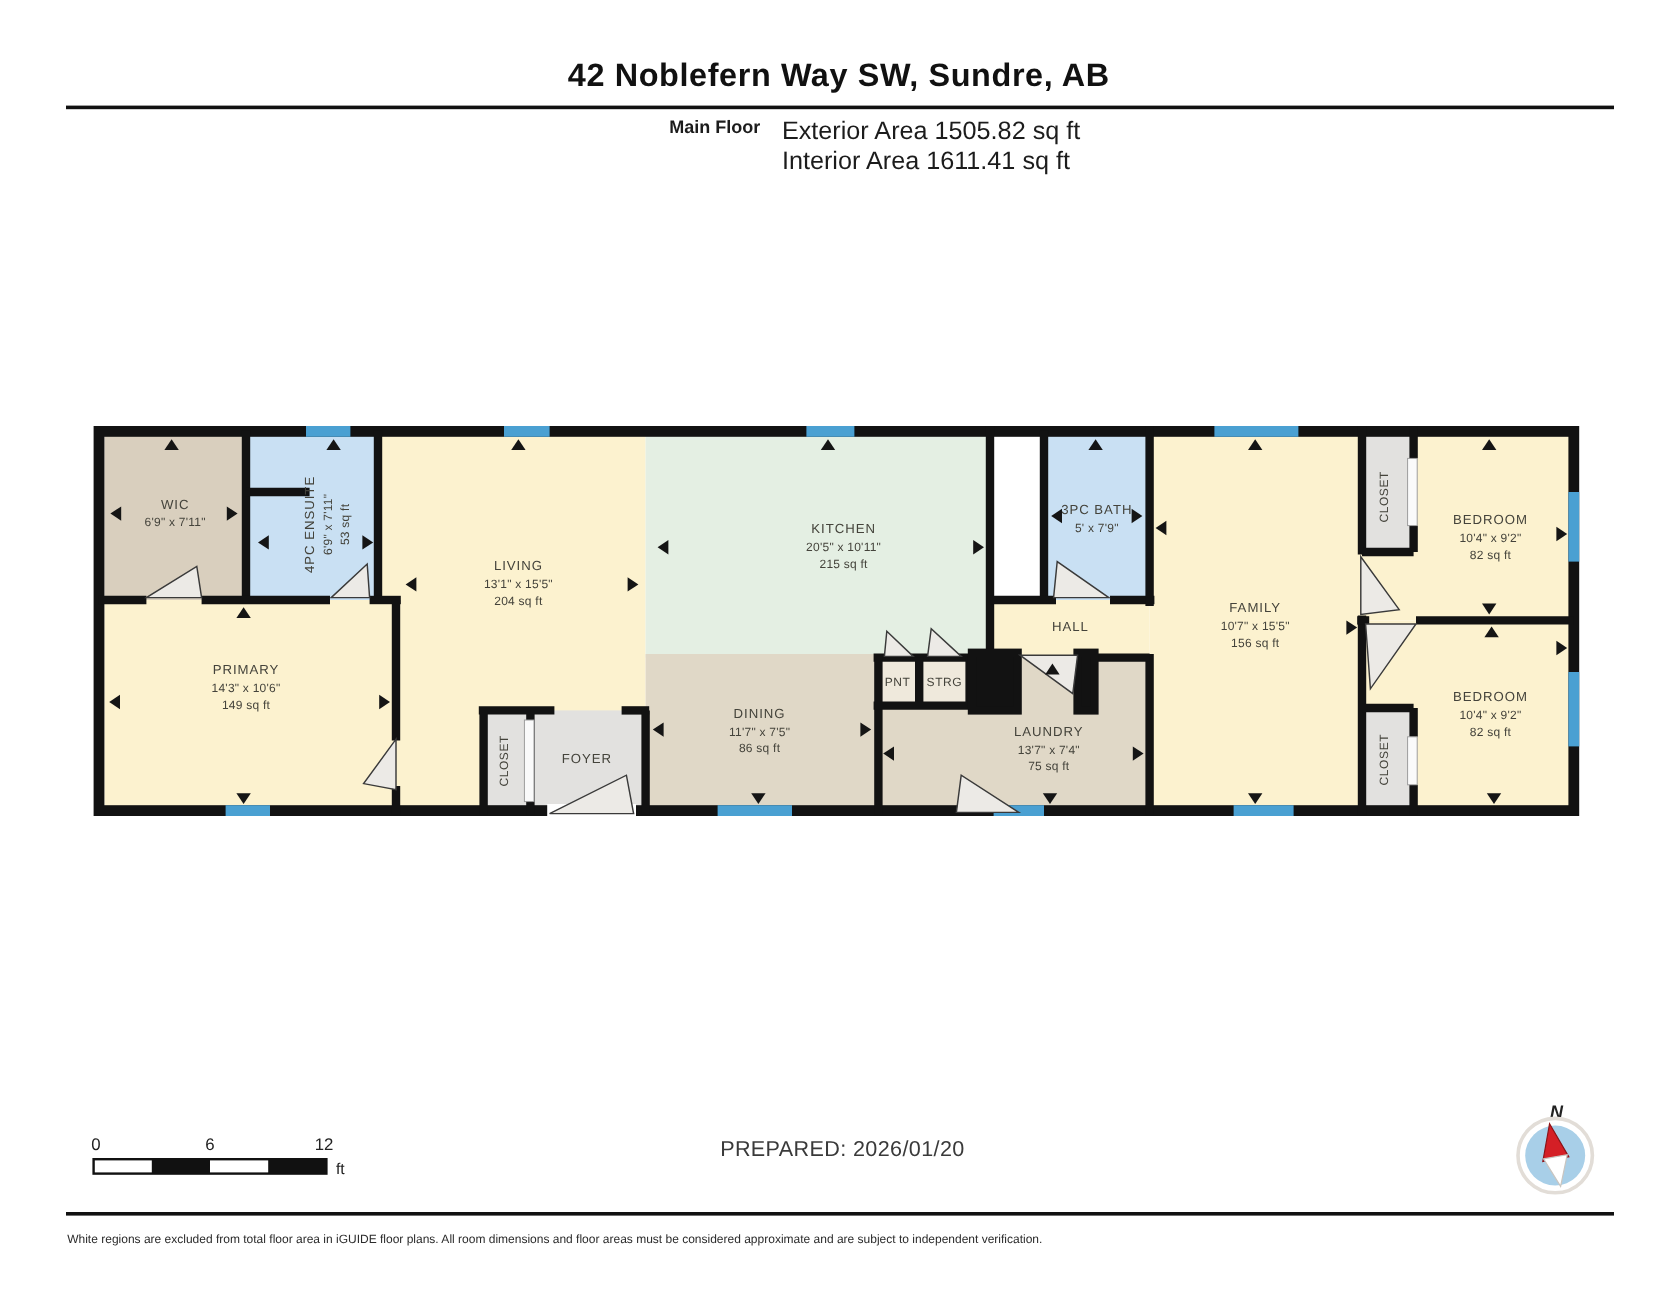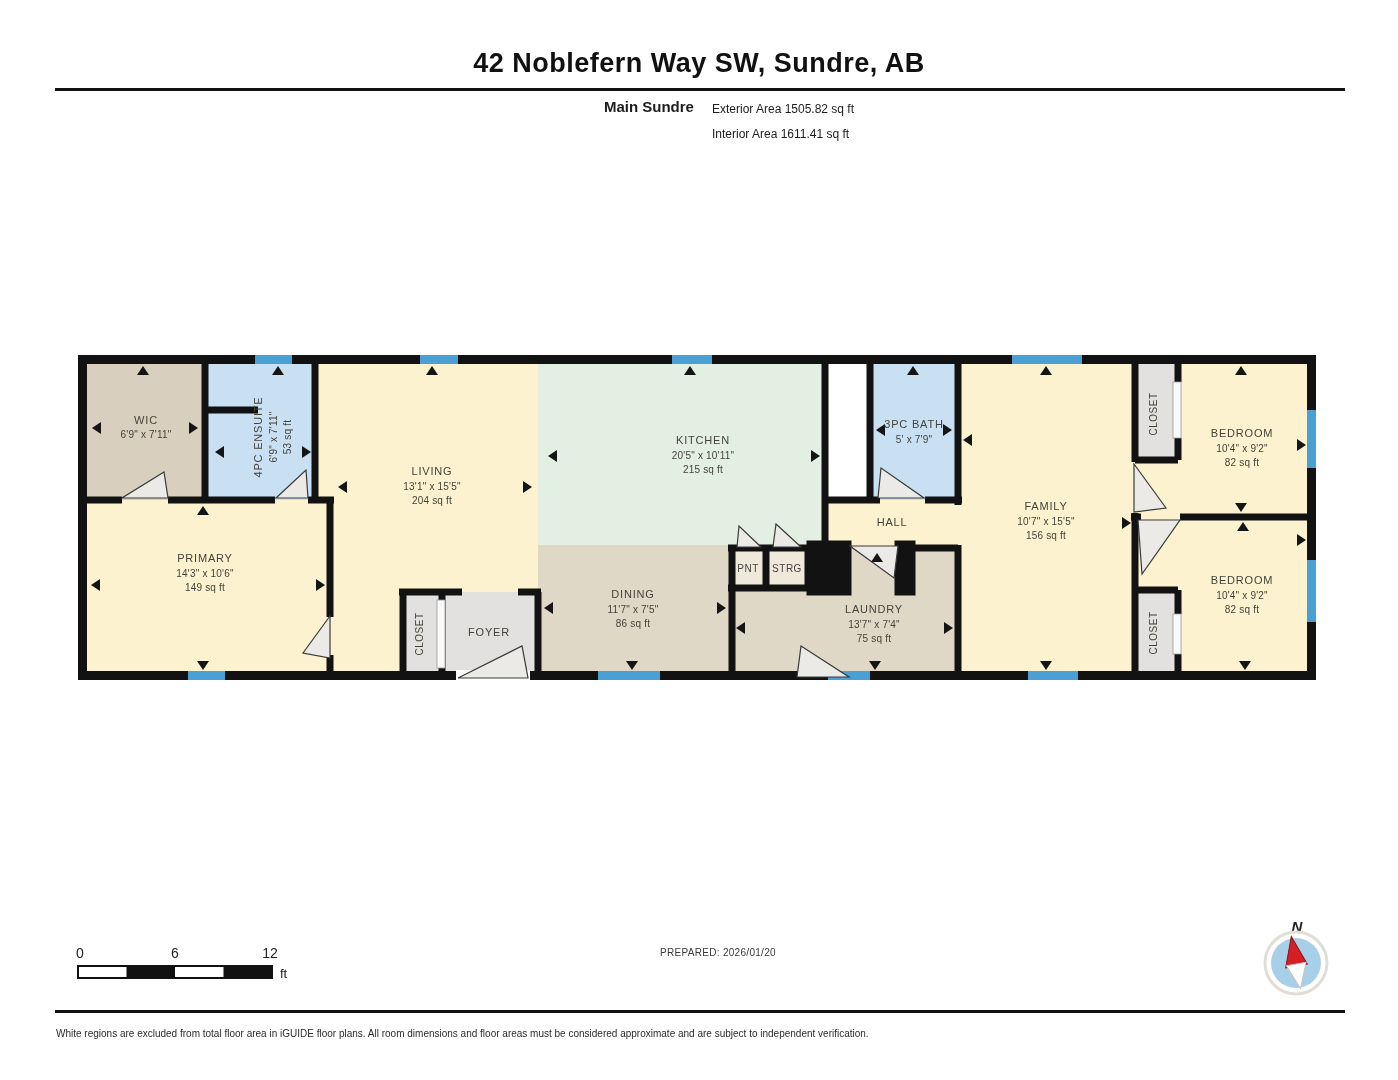--- a/index.html
+++ b/index.html
@@ -3,41 +3,41 @@
 <meta charset="utf-8">
 <style>
   html,body{margin:0;padding:0;background:#fff;}
   body{width:1398px;height:1080px;position:relative;font-family:"Liberation Sans",sans-serif;overflow:hidden;}
   .title{position:absolute;top:48px;left:0;width:100%;text-align:center;font-size:27px;font-weight:bold;color:#111;letter-spacing:.5px;}
   .rule{position:absolute;left:55px;width:1290px;height:3px;background:#111;}
   .rule-top{top:88px;}
   .rule-bottom{top:1010px;}
   .floor-row{position:absolute;top:97px;left:0;width:100%;display:flex;justify-content:center;gap:18px;transform:translateX(30px);}
   .floor-label{font-size:15px;font-weight:bold;color:#1c1c1c;padding-top:1px;}
-  .floor-areas{font-size:12px;color:#1c1c1c;line-height:25px;}
-  .prepared{position:absolute;top:947px;left:568px;width:300px;text-align:center;font-size:10px;color:#3a3a3a;letter-spacing:.3px;}
+  .floor-areas{font-size:21px;color:#1c1c1c;line-height:25px;}
+  .prepared{position:absolute;top:947px;left:552px;width:300px;text-align:center;font-size:18px;color:#3a3a3a;letter-spacing:.3px;}
   .disclaimer{position:absolute;top:1028px;left:56px;right:40px;font-size:10px;color:#2b2b2b;}
   svg{position:absolute;top:0;left:0;}
   .rname{font-size:11px;fill:#44433b;letter-spacing:.8px;text-anchor:middle;}
   .rdim{font-size:10px;fill:#44433b;letter-spacing:.2px;text-anchor:middle;}
   .rsmall{font-size:10px;fill:#44433b;letter-spacing:.5px;text-anchor:middle;}
   .tick{font-size:14px;fill:#222;text-anchor:middle;}
   .unit{font-size:13px;fill:#222;text-anchor:start;}
   .compass-n{font-size:15px;font-weight:bold;font-style:italic;fill:#222;text-anchor:middle;}
   .wall{stroke:#121212;fill:none;}
   .door{fill:#eceae6;stroke:#3a3a3a;stroke-width:1.2;}
   .arrow{fill:#151515;}
 </style>
 </head>
 <body>
 
 <div class="title">42 Noblefern Way SW, Sundre, AB</div>
 <div class="rule rule-top"></div>
 <div class="floor-row">
-  <div class="floor-label">Main Sundre</div>
+  <div class="floor-label">Main Floor</div>
   <div class="floor-areas">
     <div>Exterior Area 1505.82 sq ft</div>
     <div>Interior Area 1611.41 sq ft</div>
   </div>
 </div>
 
 <svg width="1398" height="1080" viewBox="0 0 1398 1080">
 
   <g>
     <rect x="315" y="363" width="223" height="313" fill="#fcf2cf"></rect>

